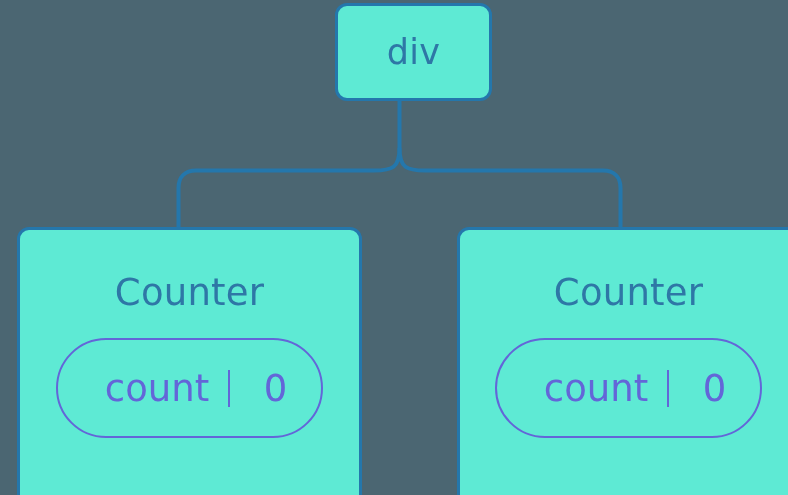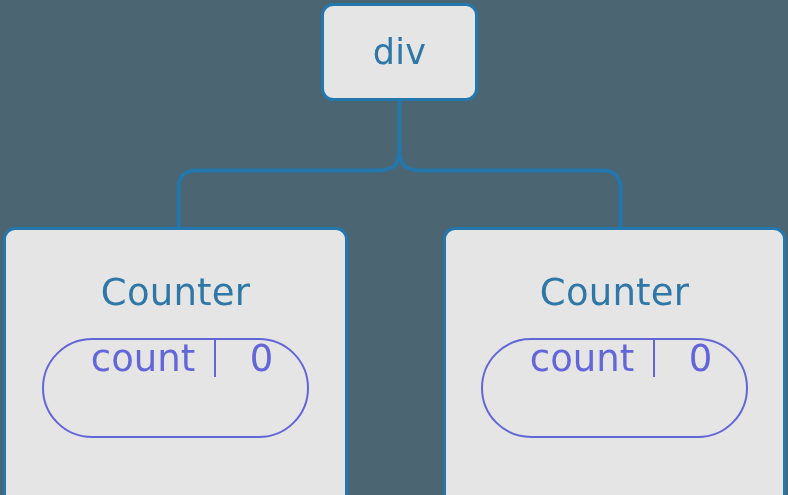--- a/index.html
+++ b/index.html
@@ -27,26 +27,27 @@
     top: 0;
     width: 788px;
     height: 495px;
     pointer-events: none;
   }
 
   
   .node-box {
     position: absolute;
     box-sizing: border-box;
-    background: #e5e5e5;
+    background: #5eead4;
     border: 3px solid #2477ac;
     border-radius: 12px;
     display: flex;
     flex-direction: column;
     align-items: center;
+    margin-left: 14px;
   }
 
   
   #node-div {
     left: 321px;
     top: 3px;
     width: 157px;
     height: 98px;
     justify-content: center;
   }
@@ -81,21 +82,21 @@
 
   
   .state-pill {
     position: relative;
     box-sizing: border-box;
     margin-top: 27px;
     height: 100px;
     border: 2px solid #6366d8;
     border-radius: 50px / 50px;
     display: flex;
-    align-items: flex-start;
+    align-items: center;
     background: transparent;
   }
   #node-counter-left .state-pill { width: 267px; }
   #node-counter-right .state-pill { width: 267px; }
 
   .pill-key,
   .pill-value {
     display: flex;
     align-items: center;
     justify-content: center;

